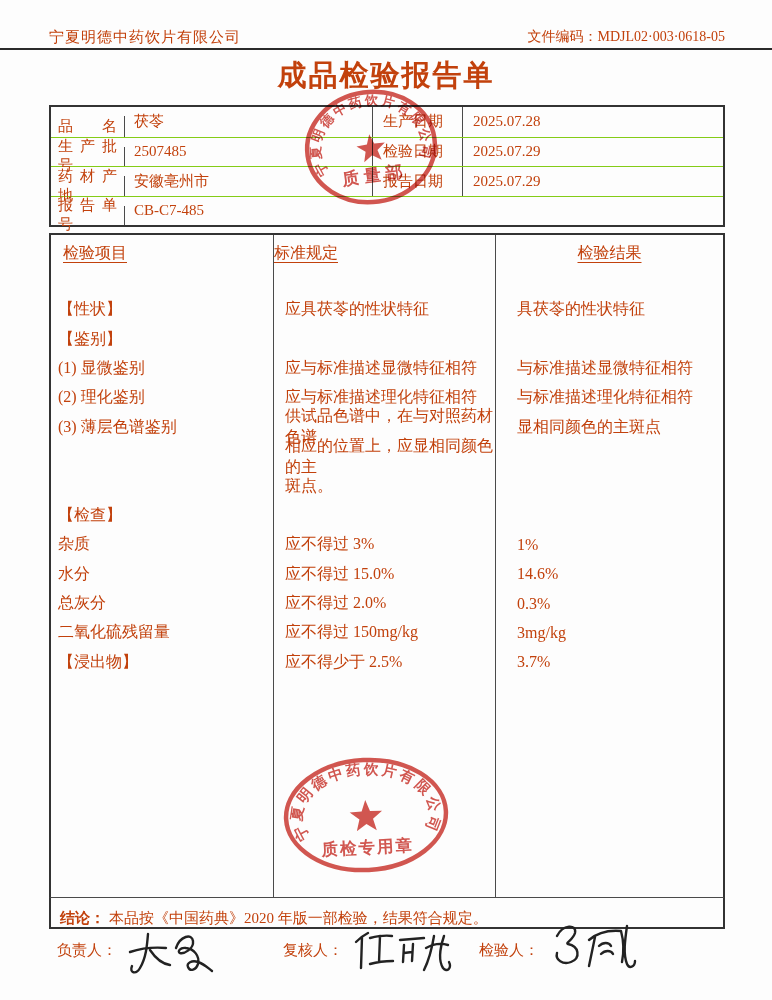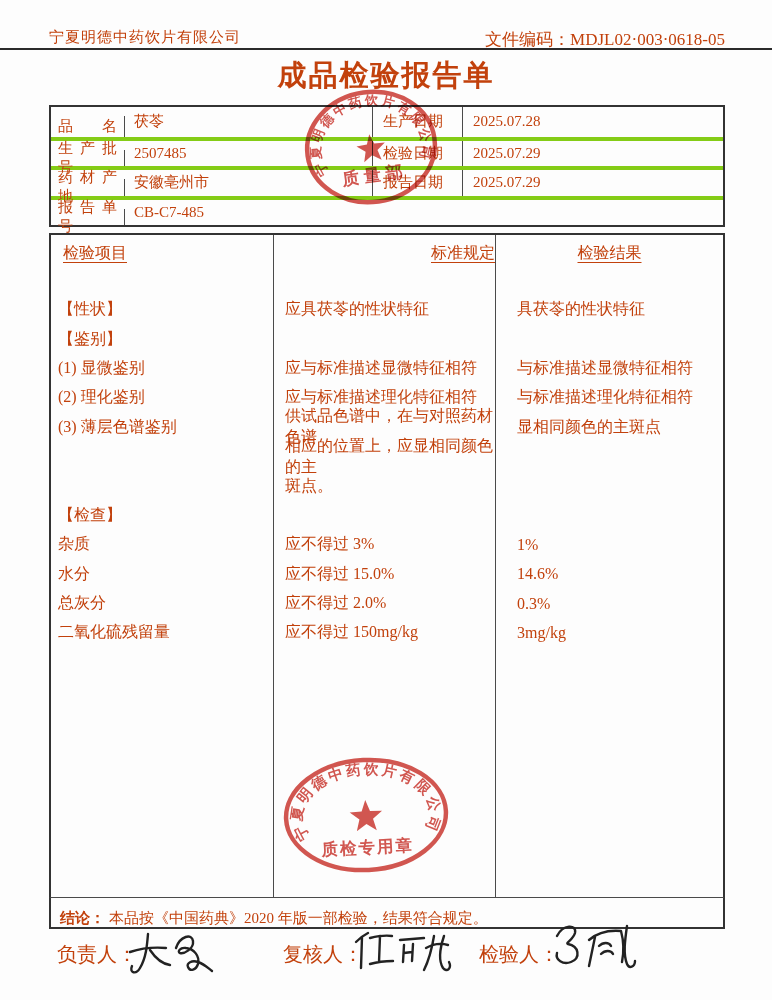--- a/index.html
+++ b/index.html
@@ -5,62 +5,62 @@
   * { box-sizing: border-box; margin: 0; padding: 0; }
   html,body { background:#e9e9e9; }
   .page {
     position: relative; width: 772px; height: 1000px; margin: 0 auto;
     background: #fdfdfd; color: #c2410c;
     font-family: "Liberation Serif", "DejaVu Serif", serif;
     overflow: hidden;
   }
   
   .hdr-company { position:absolute; left:49px; top:28px; font-size:15px; letter-spacing:1px; }
-  .hdr-code    { position:absolute; right:47px; top:28px; font-size:17px; }
+  .hdr-code    { position:absolute; right:47px; top:28px; font-size:14px; }
   .hdr-rule    { position:absolute; left:0; right:0; top:48px; height:2px; background:#2b2b2b; }
   .title { position:absolute; left:0; right:0; top:56px; text-align:center;
            font-size:29px; font-weight:bold; letter-spacing:2px; }
 
   
   .info-table { position:absolute; left:49px; top:105px; width:676px;
                 border:2px solid #333; background:transparent; font-size:15px; }
-  .info-row { display:flex; height:29.5px; border-top:4px solid #84cc16; }
+  .info-row { display:flex; height:29.5px; border-top:1px solid #84cc16; }
   .info-row:first-child { border-top:none; }
   .ic { display:flex; align-items:center; }
   .ic-lab  { width:74px;  padding:0 7px;  border-right:1px solid #4a4a4a;margin-top:9px; }
   .ic-lab .j { width:100%; text-align:justify; text-align-last:justify; }
   .ic-val  { width:248px; padding:0 9px;  border-right:1px solid #4a4a4a; }
   .ic-lab2 { width:90px;  padding:0 10px; border-right:1px solid #4a4a4a; }
   .ic-val2 { flex:1;      padding:0 10px; }
   .info-row.span .ic-val { flex:1; border-right:none; }
 
   
   .main-table { position:absolute; left:49px; top:233px; width:676px; height:664px;
                 border:2px solid #333; border-bottom:none; font-size:16px; }
   .main-inner { position:relative; width:100%; height:100%; }
   .vline { position:absolute; top:0; bottom:0; width:1px; background:#4a4a4a; }
   .vline.v1 { left:222px; } .vline.v2 { left:444px; }
   .mh { position:absolute; top:8px; text-decoration:underline; text-underline-offset:4px; }
   .mh1 { left:12px; }
-  .mh2 { left:223px; width:221px; text-align:right; }
+  .mh2 { left:223px; width:221px; text-align:left; }
   .mh3 { left:445px; right:0;    text-align:center; }
   .m-rows { position:absolute; left:0; top:60px; width:100%; }
   .m-row { display:flex; height:29.4px; align-items:center; }
   .mc1 { width:222px; padding-left:7px; }
   .mc2 { width:222px; padding-left:12px; }
   .mc3 { flex:1;      padding-left:22px; }
 
   
   .concl { position:absolute; left:49px; top:897px; width:676px; height:32px;
            border:2px solid #333; border-top:1px solid #4a4a4a;
            display:flex; align-items:flex-start; padding:11px 9px; font-size:15px; }
   .concl .lbl { font-weight:bold; margin-right:4px; }
 
   
-  .sig-label { position:absolute; font-size:20px; }
+  .sig-label { position:absolute; font-size:15px; }
   .sig-label.s1 { left:57px;  top:941px; }
   .sig-label.s2 { left:283px; top:941px; }
   .sig-label.s3 { left:479px; top:941px; }
   .sig-svg { position:absolute; }
   .sig-svg path { fill:none; stroke:#222; stroke-width:2.4; stroke-linecap:round; stroke-linejoin:round; }
   .sig1 { left:120px; top:926px; }
   .sig2 { left:346px; top:928px; }
   .sig3 { left:543px; top:916px; }
 
   
@@ -172,20 +172,25 @@
   </div>
           <div class="m-row">
     <div class="mc1">总灰分</div>
     <div class="mc2">应不得过 2.0%</div>
     <div class="mc3">0.3%</div>
   </div>
           <div class="m-row">
     <div class="mc1">二氧化硫残留量</div>
     <div class="mc2">应不得过 150mg/kg</div>
     <div class="mc3">3mg/kg</div>
+  </div>
+          <div class="m-row">
+    <div class="mc1">【浸出物】</div>
+    <div class="mc2">应不得少于 2.5%</div>
+    <div class="mc3">3.7%</div>
   </div>
         </div>
     </div>
   </div>
 
   <div class="concl">
     <span class="lbl">结论：</span>
     <span>本品按《中国药典》2020 年版一部检验，结果符合规定。</span>
   </div>
 

